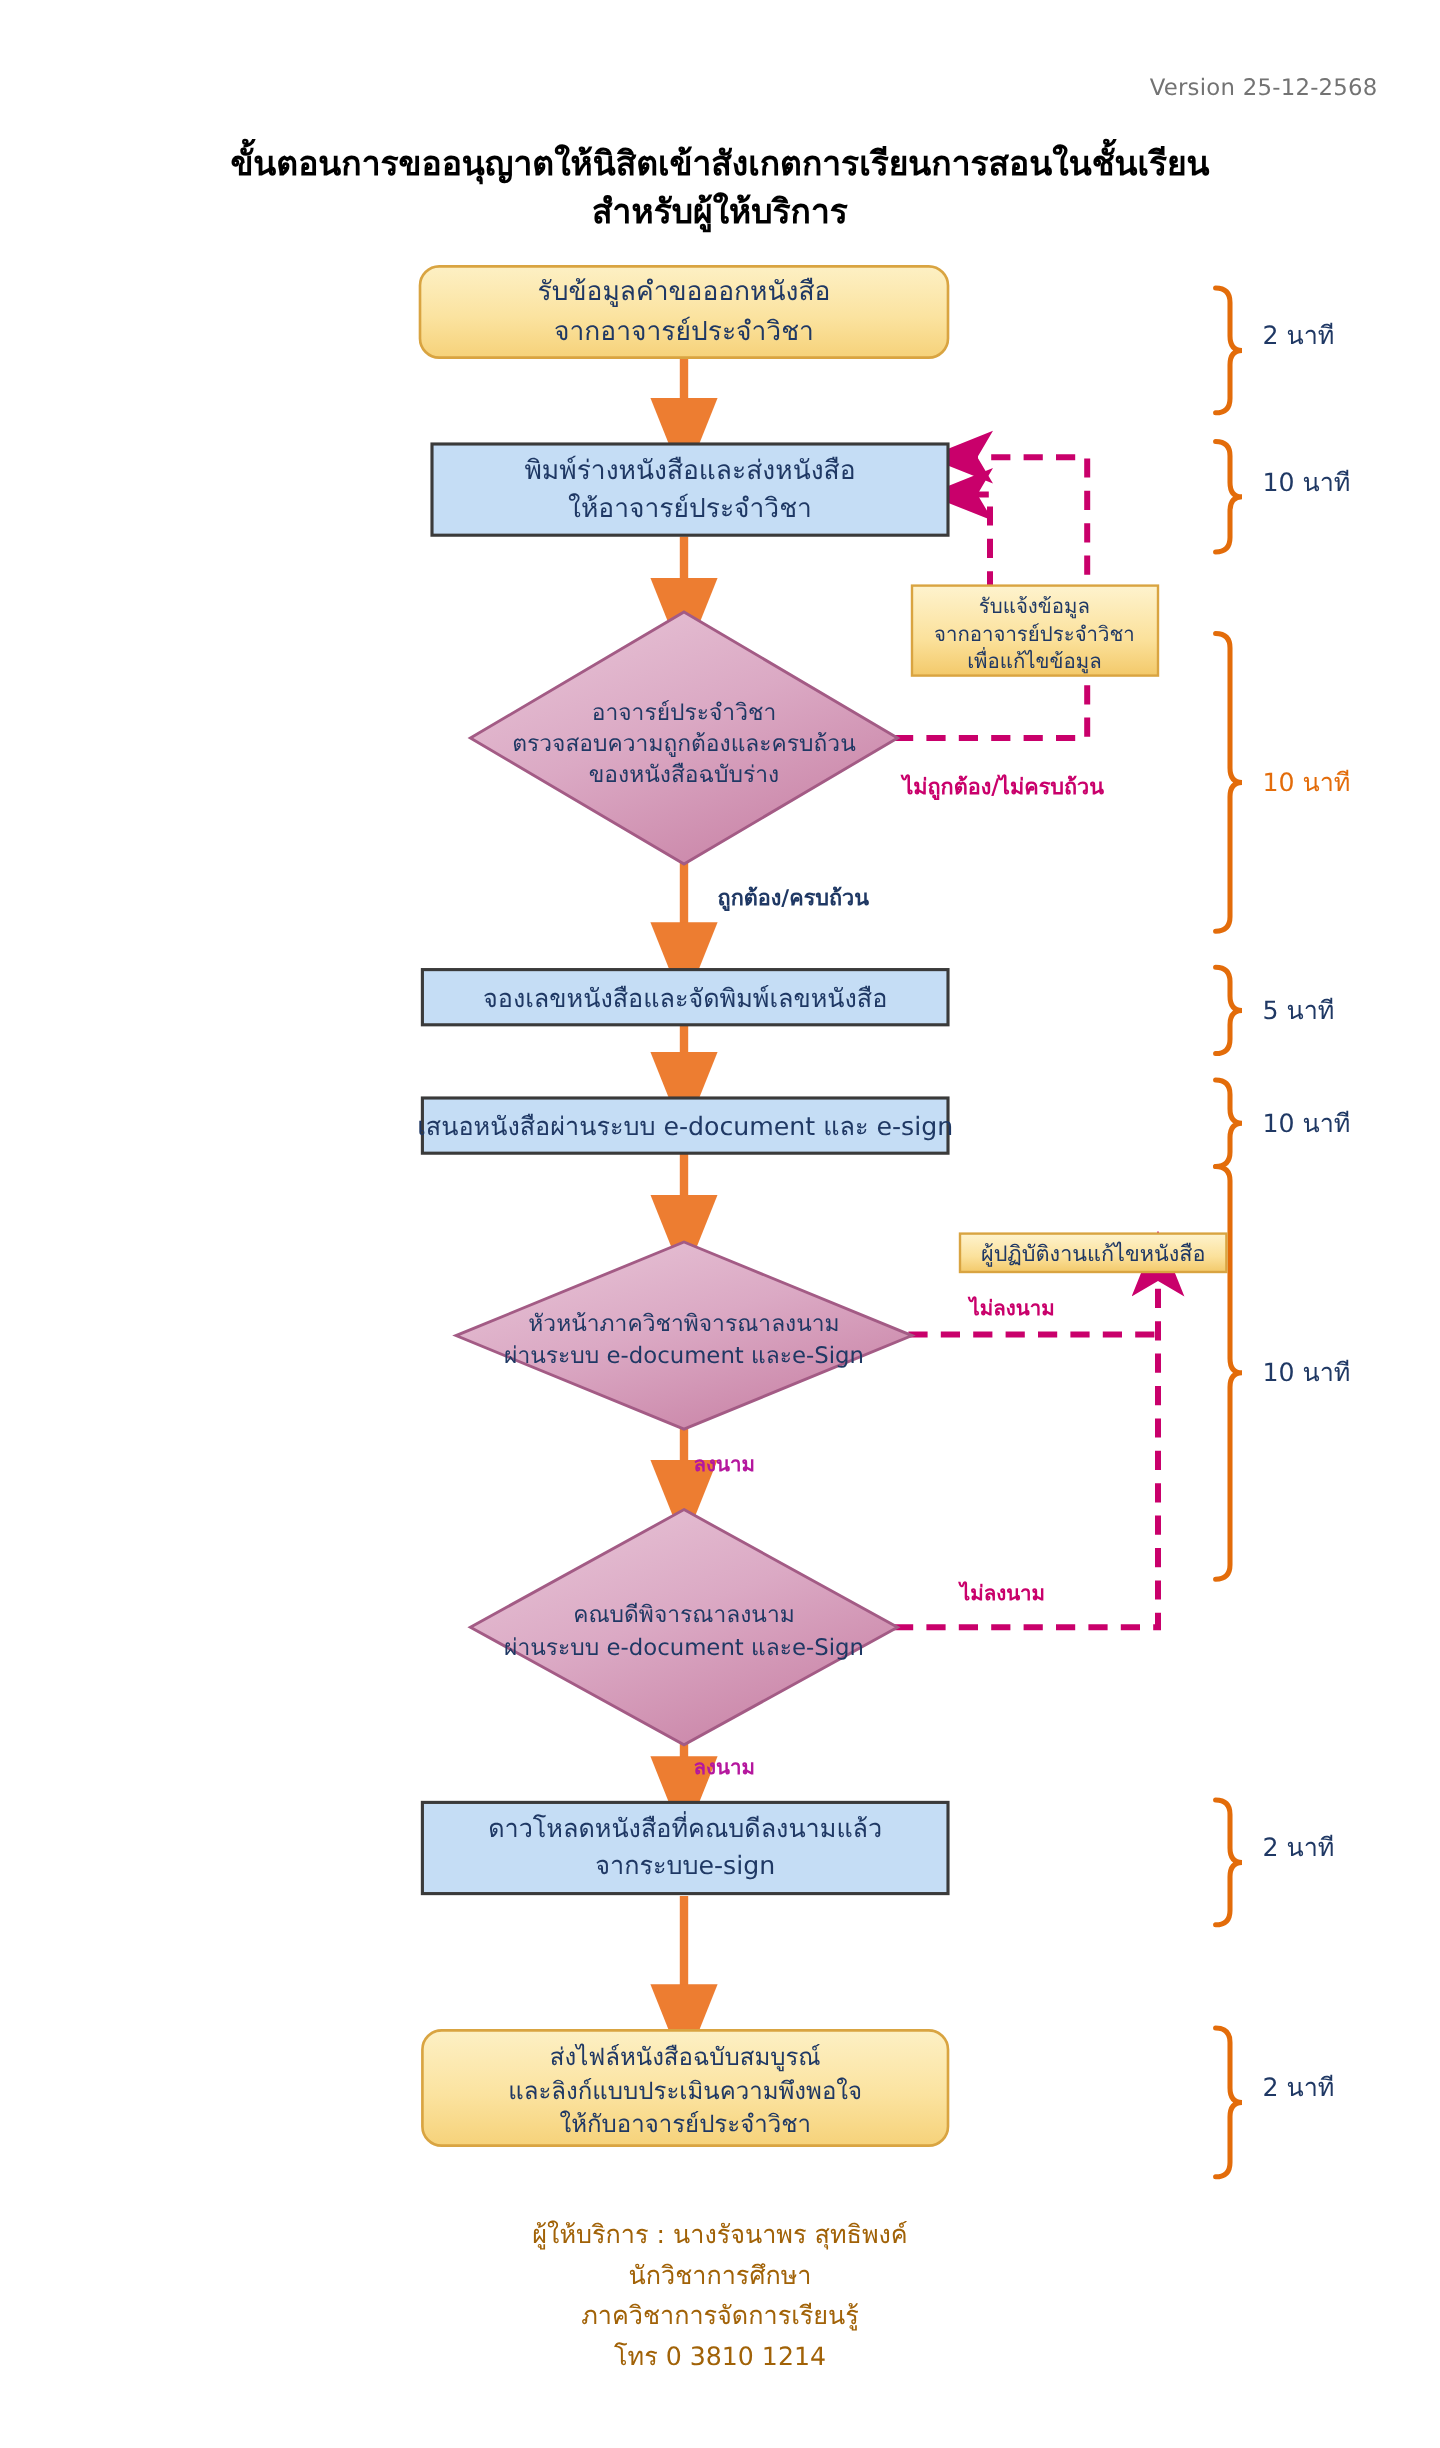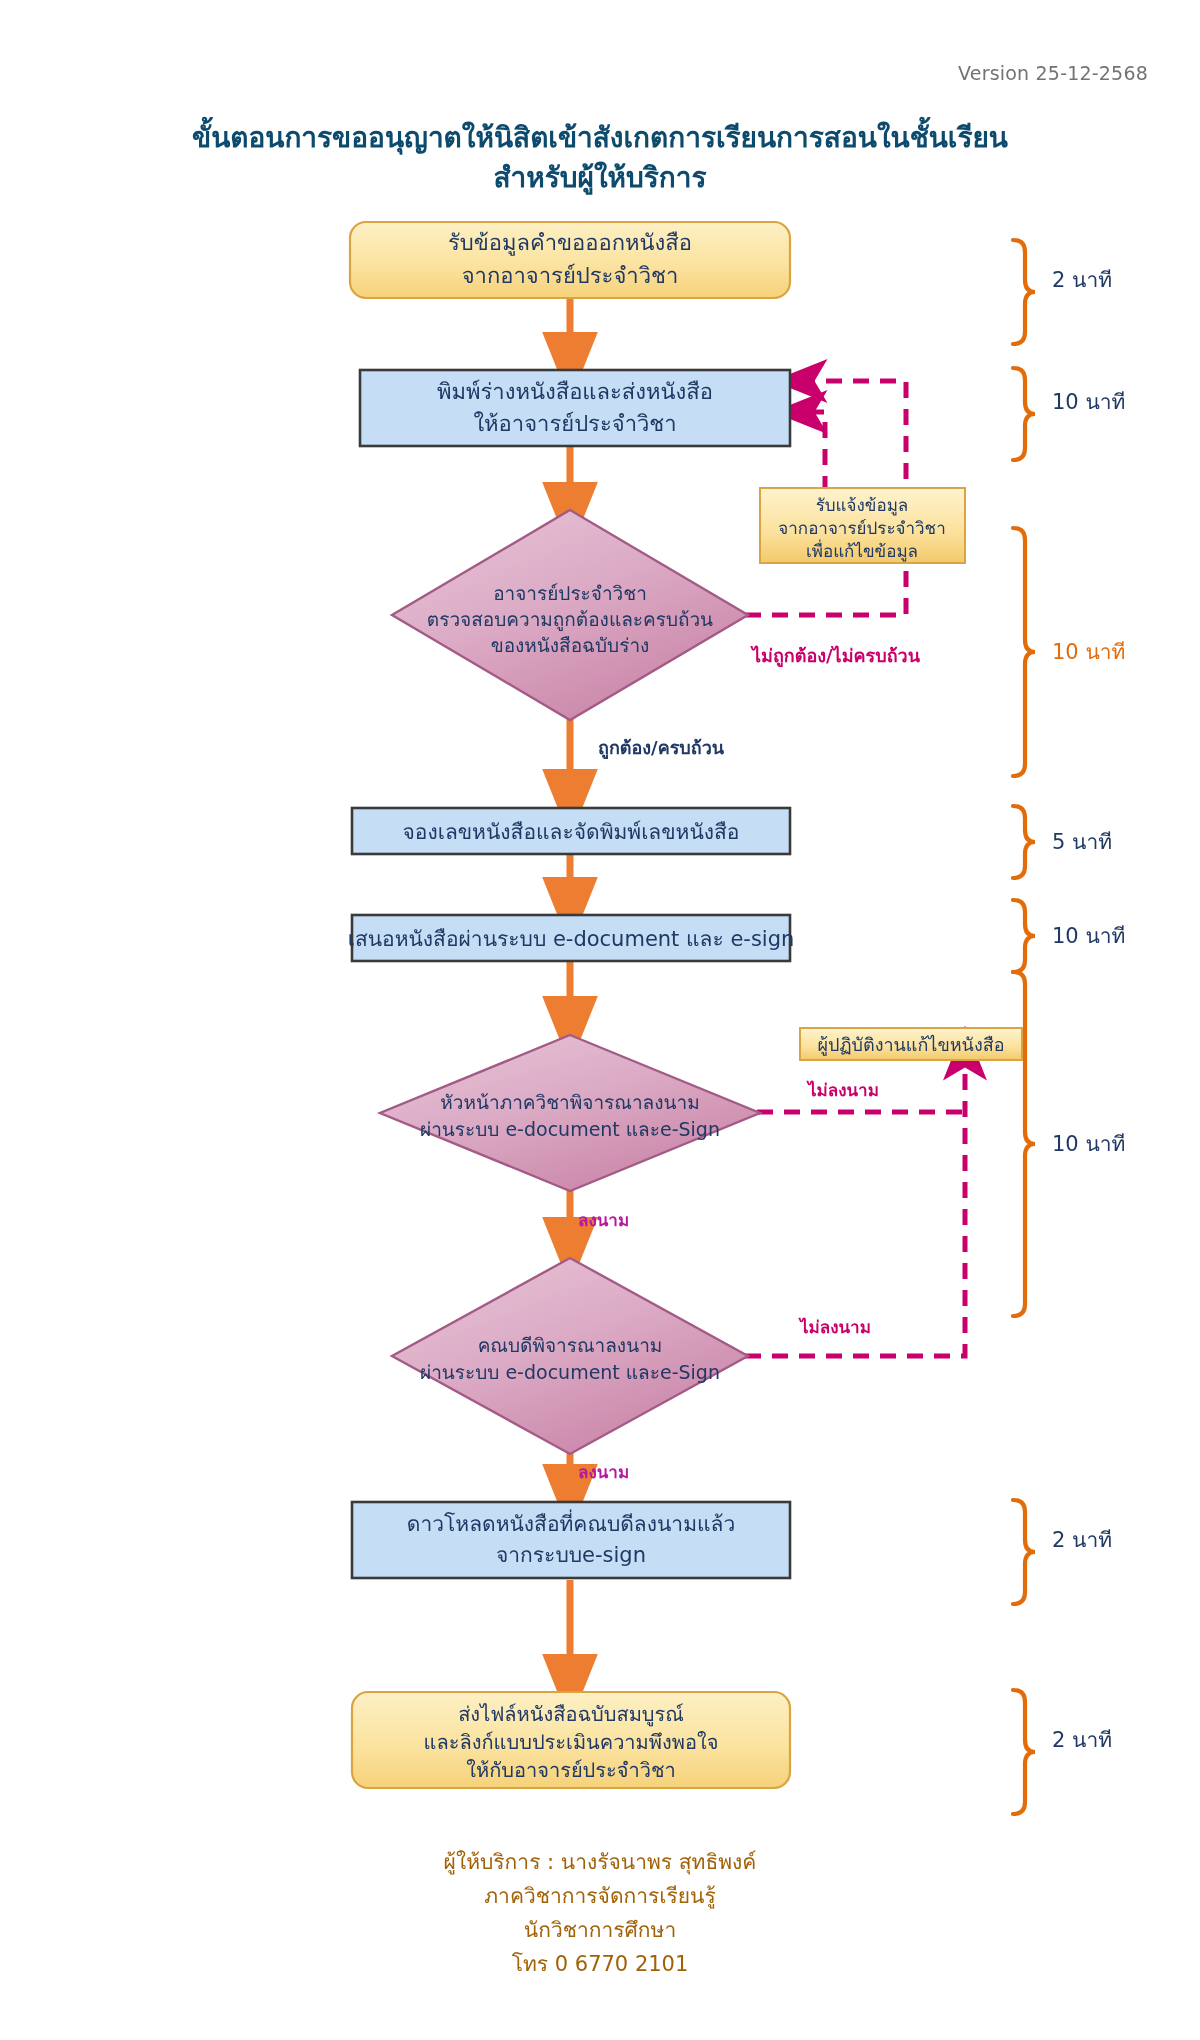--- a/index.html
+++ b/index.html
@@ -11,21 +11,21 @@
     overflow:hidden;
   }
   #chart{position:absolute;left:0;top:0;width:1200px;height:2040px;}
   .version{
     position:absolute; right:52px; top:62px;
     font-size:19px; color:#737373; letter-spacing:.2px;
     font-family:"DejaVu Sans","Liberation Sans",sans-serif;
   }
   .title{
     position:absolute; left:0; right:0; top:118px;
-    text-align:center; color:#0c4a6e; font-weight:bold;
+    text-align:center; color:#000000; font-weight:bold;
     font-size:28px; line-height:1.42;font-family:Liberation Serif, serif;
   }
   .title .l2{display:block;}
   .footer{
     position:absolute; left:0; right:0; top:1845px;
     text-align:center; color:#a16207;
     font-size:21px; line-height:1.62;
   }
   .footer span{display:block;}
   svg text{ font-family:"DejaVu Sans","Liberation Sans",sans-serif; }
@@ -178,16 +178,16 @@
   <g>
     <rect x="352" y="1692" width="438" height="96" rx="16" ry="16" fill="url(#gradYellow)" stroke="#D9A441" stroke-width="2.2"></rect>
     <text x="571" y="1721" text-anchor="middle" font-size="20" fill="#1f3864">ส่งไฟล์หนังสือฉบับสมบูรณ์</text>
     <text x="571" y="1749" text-anchor="middle" font-size="20" fill="#1f3864">และลิงก์แบบประเมินความพึงพอใจ</text>
     <text x="571" y="1777" text-anchor="middle" font-size="20" fill="#1f3864">ให้กับอาจารย์ประจำวิชา</text>
   </g>
 </svg>
 
 <div class="footer">
   <span>ผู้ให้บริการ : นางรัจนาพร  สุทธิพงค์</span>
+  <span>นักวิชาการศึกษา</span>
   <span>ภาควิชาการจัดการเรียนรู้</span>
-  <span>นักวิชาการศึกษา</span>
-  <span>โทร 0 6770 2101</span>
+  <span>โทร 0 3810 1214</span>
 </div>
 
 </body></html>

